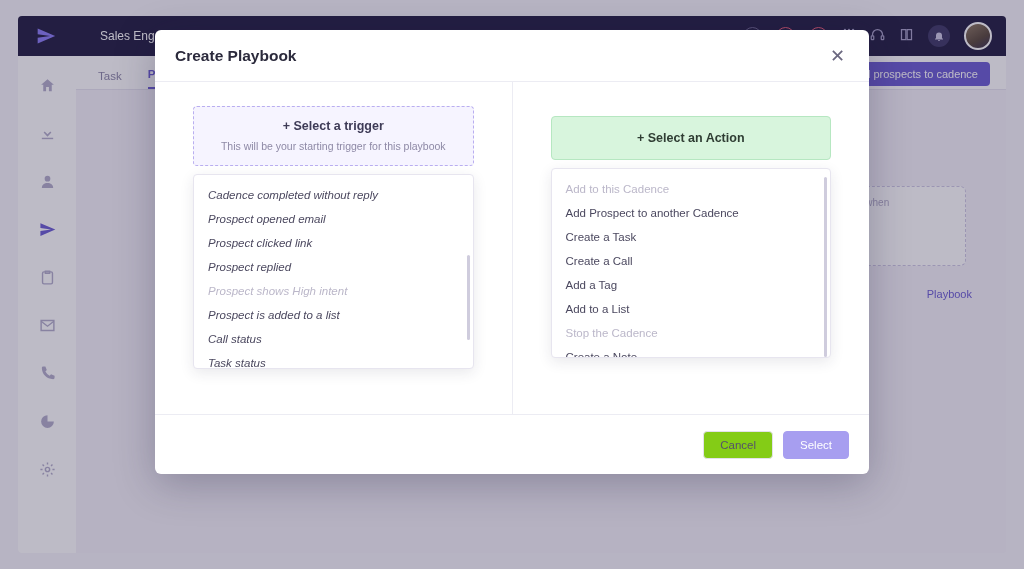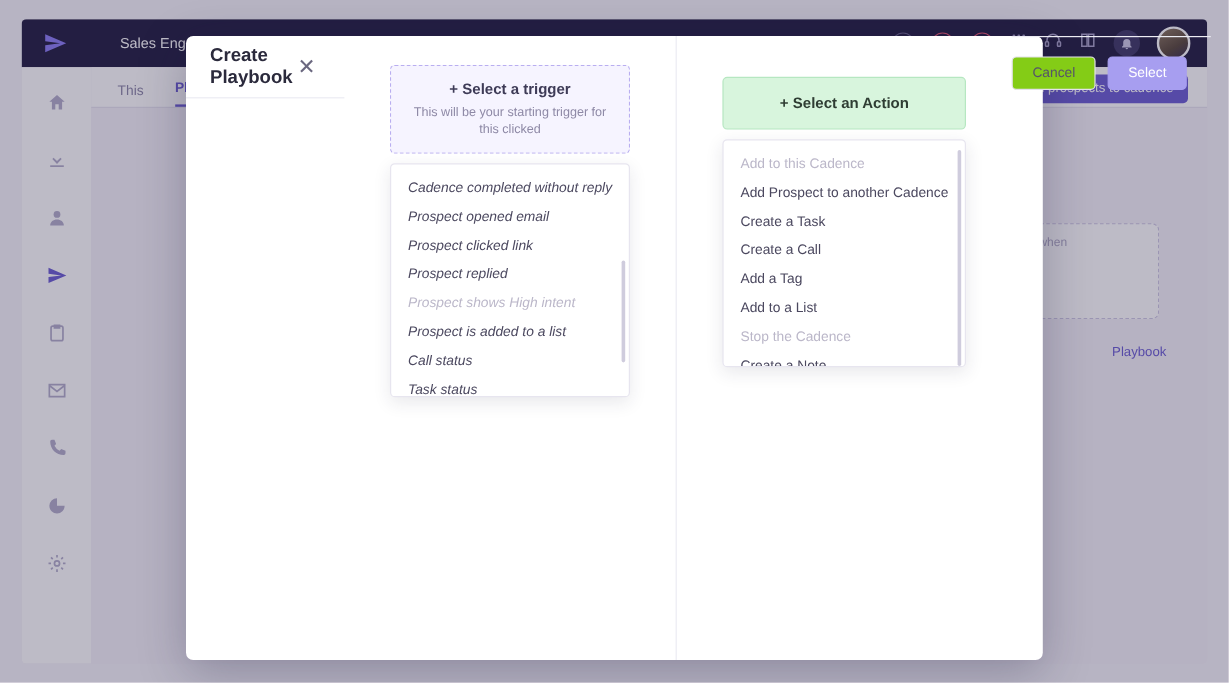--- a/index.html
+++ b/index.html
@@ -127,25 +127,25 @@
   }
 
   
   .overlay {
     position: absolute; inset: 0;
     background: rgba(36, 31, 66, 0.30);
   }
   .modal {
     position: absolute;
     left: 155px; top: 30px;
-    width: 714px; height: 520px;
+    width: 714px; height: 444px;
     background: #ffffff;
     border-radius: 6px;
     box-shadow: 0 10px 40px rgba(30,25,60,.28);
-    display: flex; flex-direction: row;
+    display: flex; flex-direction: column;
   }
   .modal-head {
     height: 52px;
     display: flex; align-items: center;
     padding: 0 20px;
     border-bottom: 1px solid #ececf3;
   }
   .modal-title { font-size: 15.5px; font-weight: bold; color: #2b2a3c; }
   .modal-close {
     margin-left: auto;
@@ -344,21 +344,21 @@
       <div class="side-ico">
           <svg width="17" height="17" viewBox="0 0 24 24" fill="none" stroke="currentColor" stroke-width="2">
             <circle cx="12" cy="12" r="3"></circle>
             <path d="M12 2v3M12 19v3M2 12h3M19 12h3M5 5l2 2M17 17l2 2M19 5l-2 2M7 17l-2 2"></path>
           </svg>
         </div>
     </div>
 
     <div class="content">
       <div class="tabsbar">
-        <div class="tab">This</div>
+        <div class="tab">Task</div>
         <div class="tab active">Playbooks</div>
       </div>
       <div class="cta-btn">Add prospects to cadence</div>
       <div class="ghost-card">...when</div>
       <div class="ghost-link">Playbook</div>
     </div>
   </div>
 
   <div class="overlay"></div>
 
@@ -366,21 +366,21 @@
     <div class="modal-head">
       <div class="modal-title">Create Playbook</div>
       <div class="modal-close">✕</div>
     </div>
 
     <div class="modal-body">
 
       <div class="col left">
         <div class="select-box select-trigger">
           <div class="hdr">+ Select a trigger</div>
-          <div class="sub">This will be your starting trigger for this clicked</div>
+          <div class="sub">This will be your starting trigger for this playbook</div>
         </div>
 
         <div class="dropdown left-dd">
           <div class="dd-item">Cadence completed without reply</div>
           <div class="dd-item">Prospect opened email</div>
           <div class="dd-item">Prospect clicked link</div>
           <div class="dd-item">Prospect replied</div>
           <div class="dd-item disabled">Prospect shows High intent</div>
           <div class="dd-item">Prospect is added to a list</div>
           <div class="dd-item">Call status</div>

